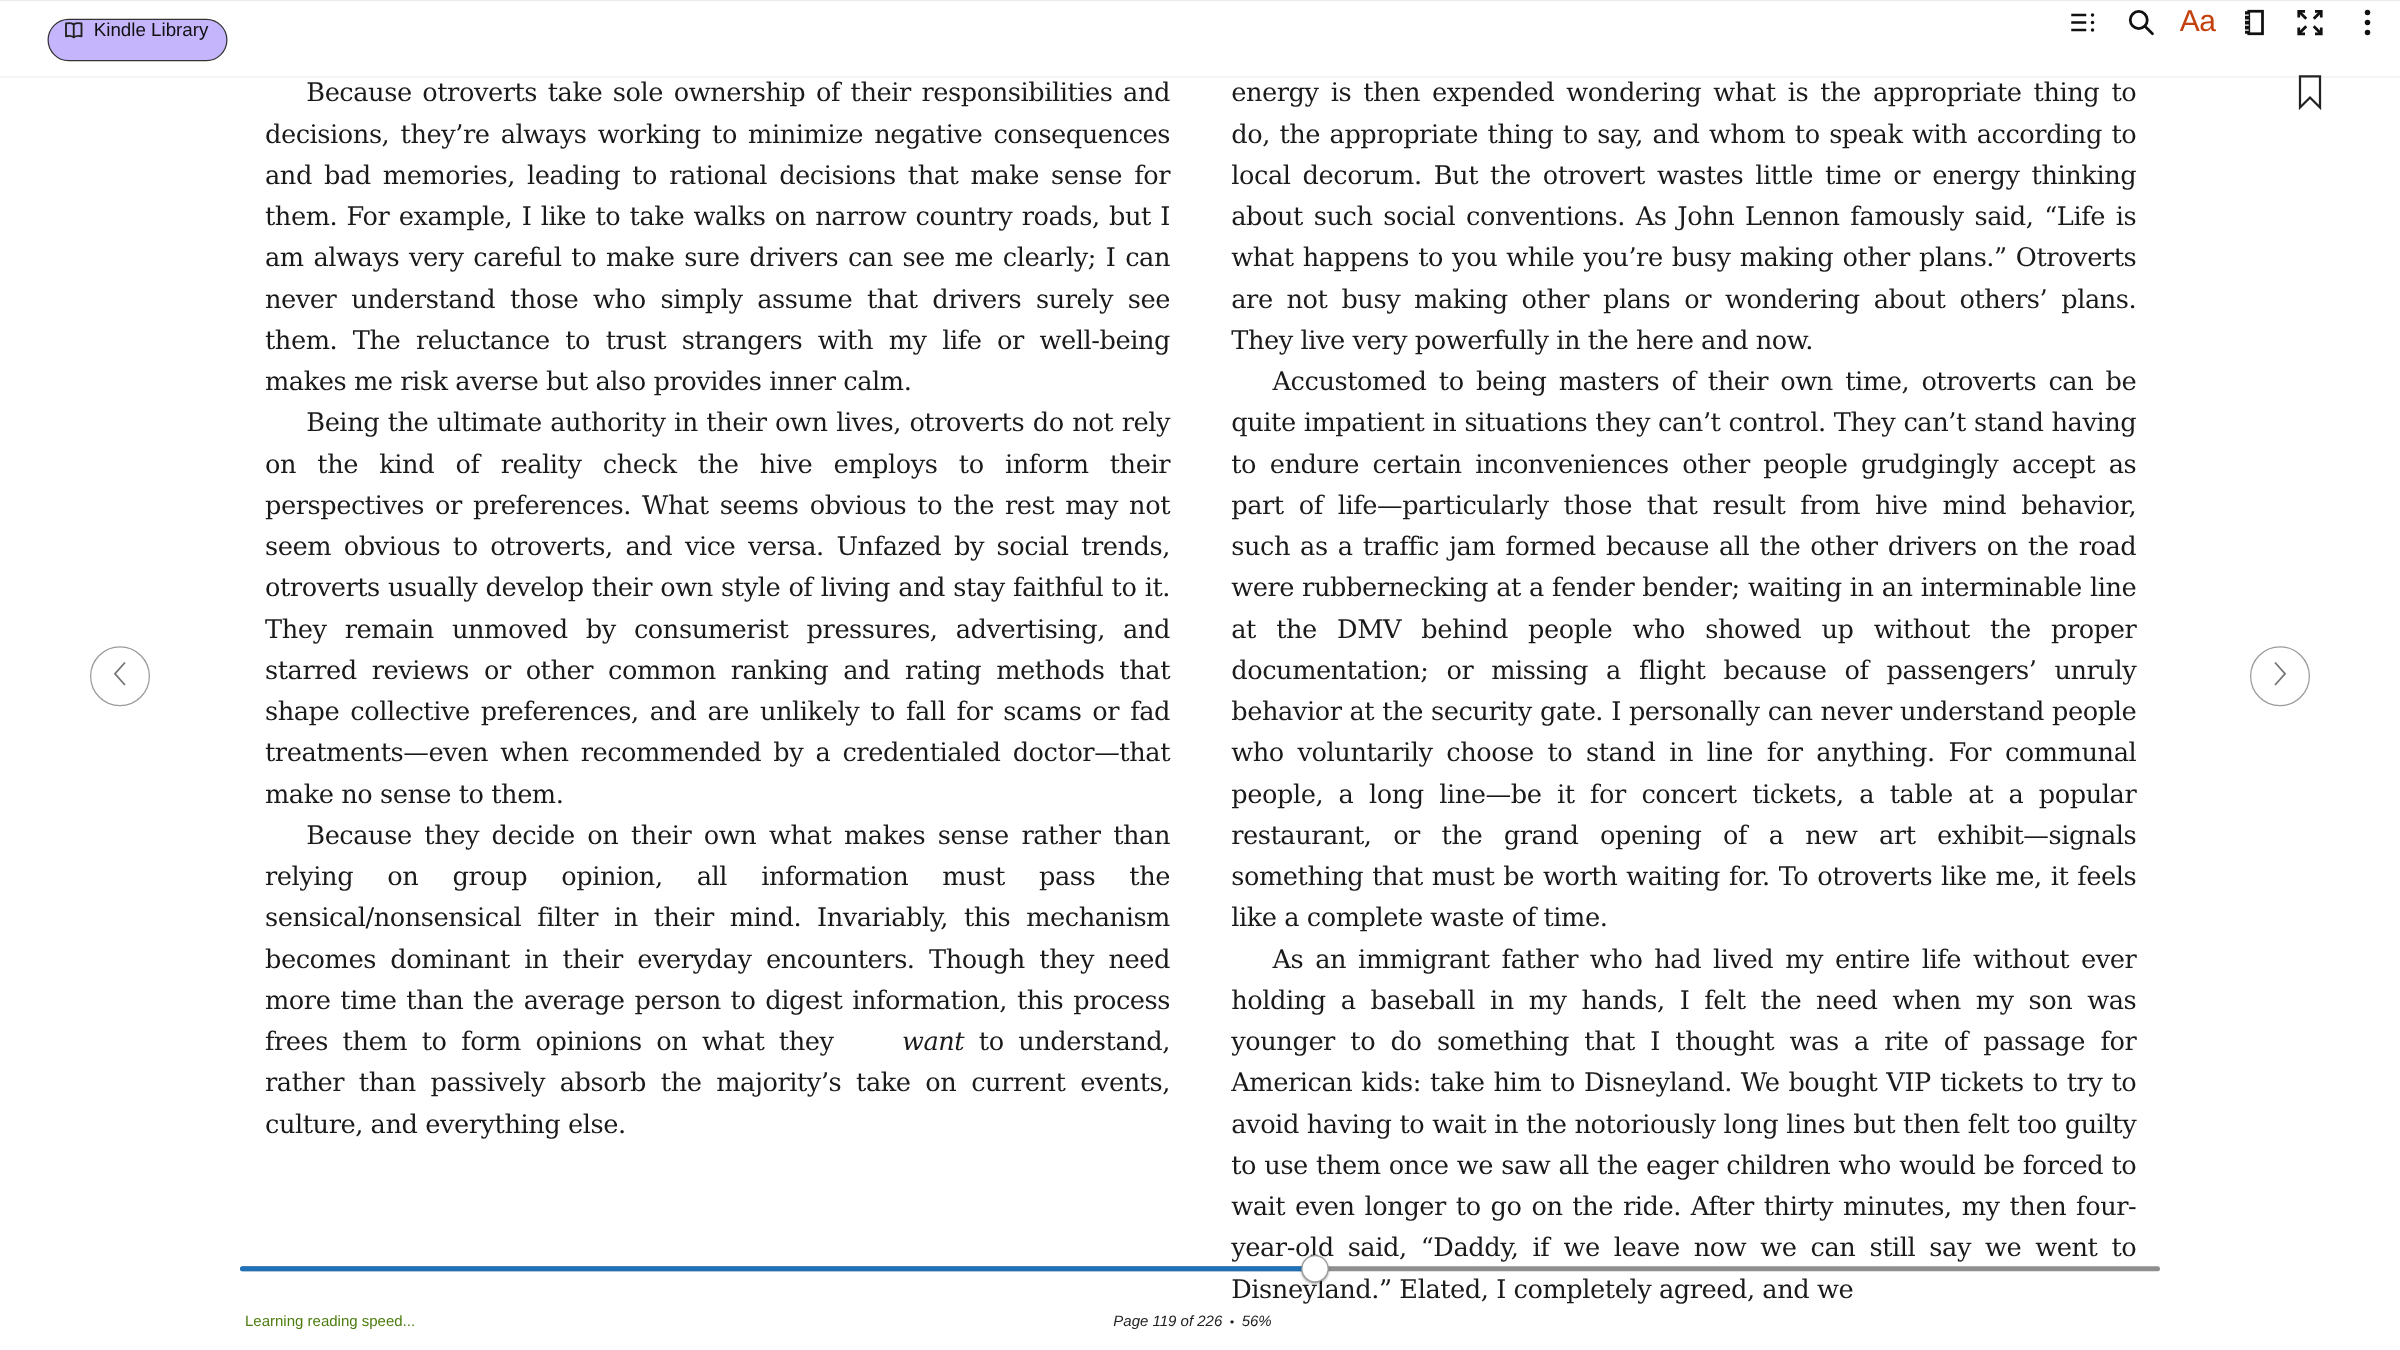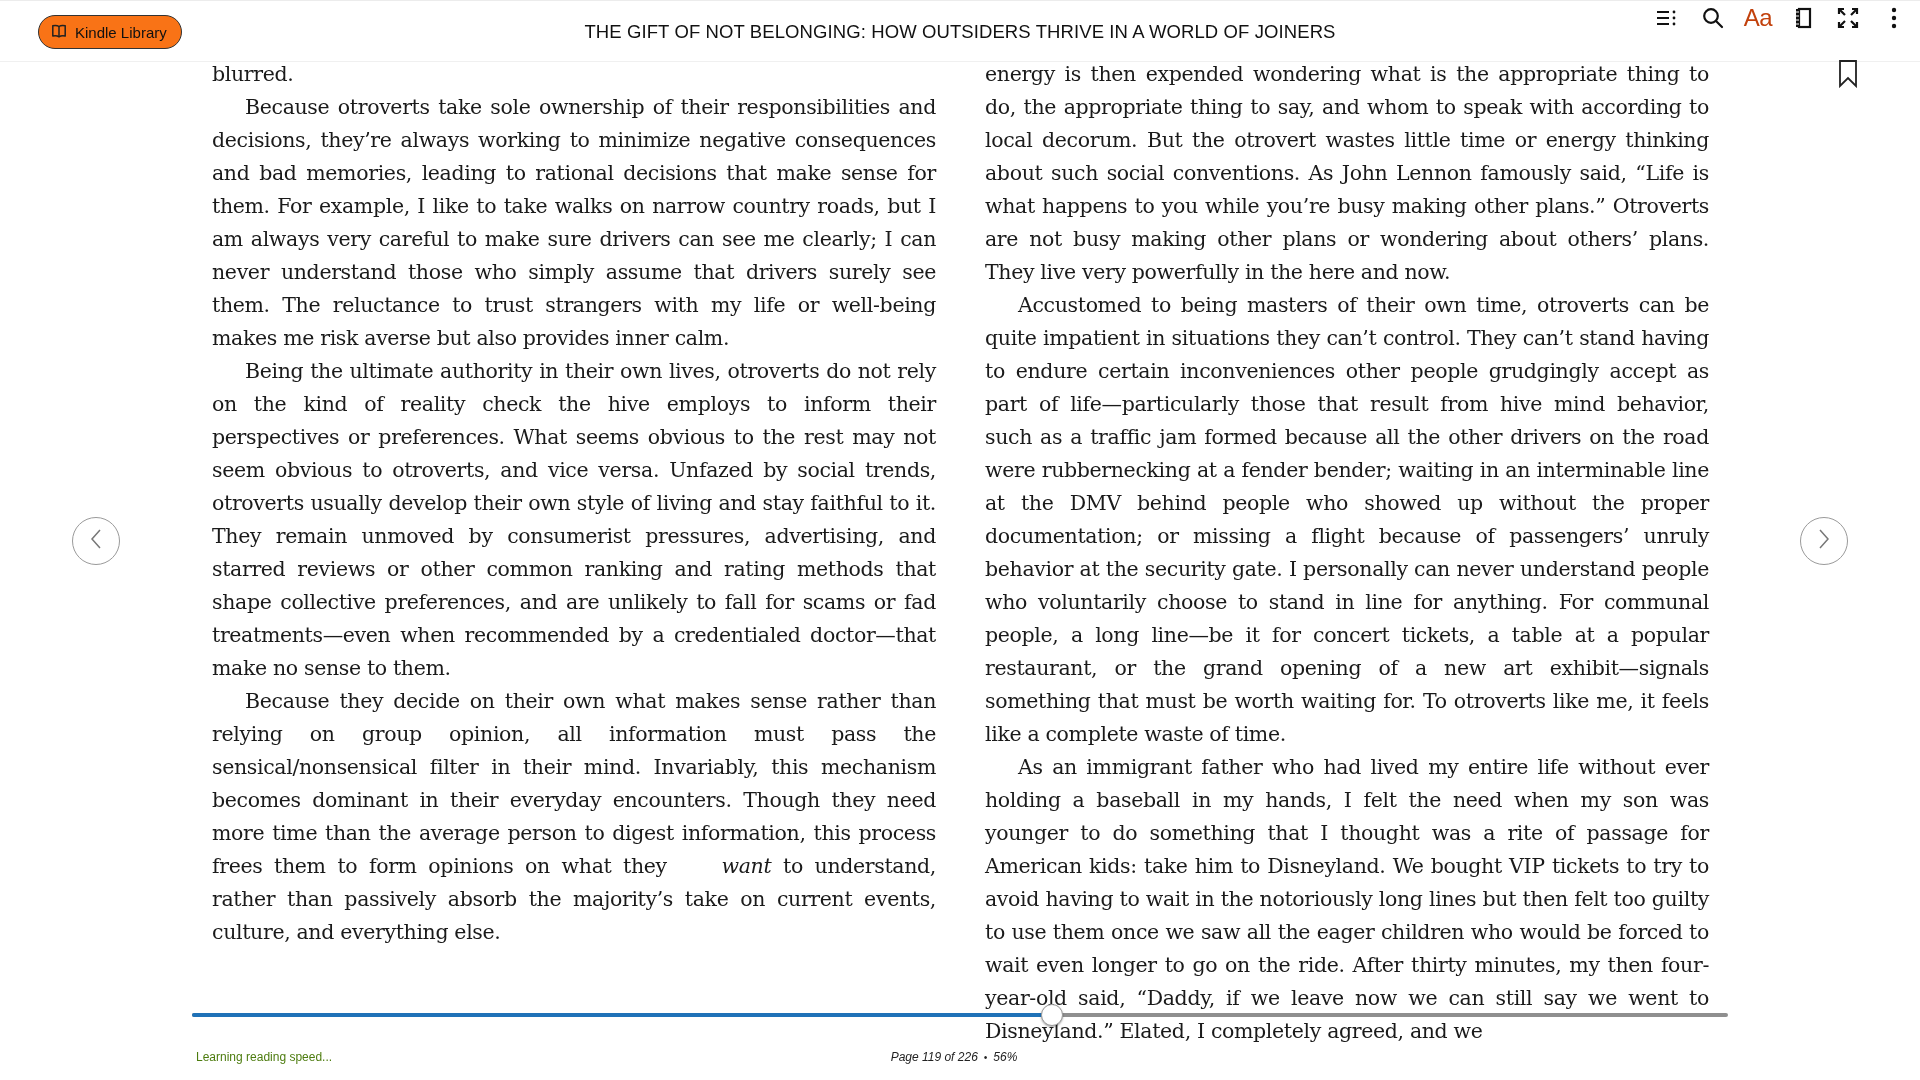--- a/index.html
+++ b/index.html
@@ -9,22 +9,22 @@
     .topbar {
       position: absolute; left: 0; top: 0; width: 1920px; height: 62px;
       border-top: 1px solid #ececec;
       border-bottom: 1px solid #f0f0f0;
       background: #fff;
     }
     .library-btn {
       position: absolute; left: 38px; top: 14px; height: 34px;
       padding: 0 14px 0 12px;
       border: 1.3px solid #333; border-radius: 17px;
-      display: flex; align-items: center; gap: 8px;
-      font-size: 15px; color: #111; background: #f97316; cursor: pointer;
+      display: flex; align-items: flex-start; gap: 8px;
+      font-size: 15px; color: #111; background: #c4b5fd; cursor: pointer;
     }
     .library-btn svg { width: 16px; height: 16px; }
     .book-title {
       position: absolute; left: 0; right: 0; top: 20px; text-align: center;
       font-size: 18.5px; color: #111; letter-spacing: 0.1px;
       pointer-events: none;
     }
     .tool {
       position: absolute; top: 0; width: 34px; height: 34px;
       display: flex; align-items: center; justify-content: center; cursor: pointer;
@@ -87,21 +87,20 @@
   <div class="library-btn">
     <span>
       <svg viewBox="0 0 16 16" fill="none" stroke="#222" stroke-width="1.5" stroke-linejoin="round">
         <path d="M8 3.5 C6.5 2.5 4 2.3 1.8 2.8 V13 C4 12.5 6.5 12.7 8 13.8 C9.5 12.7 12 12.5 14.2 13 V2.8 C12 2.3 9.5 2.5 8 3.5 Z"></path>
         <path d="M8 3.5 V13.8"></path>
       </svg>
     </span>
     <span>Kindle Library</span>
   </div>
 
-  <div class="book-title">THE GIFT OF NOT BELONGING: HOW OUTSIDERS THRIVE IN A WORLD OF JOINERS</div>
 
   <div class="tool" style="left:1650px;">
     <span>
       <svg width="22" height="18" viewBox="0 0 22 18">
         <rect x="1" y="2" width="12" height="2" fill="#111"></rect>
         <rect x="1" y="8" width="12" height="2" fill="#111"></rect>
         <rect x="1" y="14" width="12" height="2" fill="#111"></rect>
         <circle cx="18" cy="3" r="1.4" fill="#111"></circle>
         <circle cx="18" cy="9" r="1.4" fill="#111"></circle>
         <circle cx="18" cy="15" r="1.4" fill="#111"></circle>
@@ -155,21 +154,20 @@
 
 <div class="bookmark">
   <span>
     <svg width="20" height="28" viewBox="0 0 20 28" fill="none" stroke="#222" stroke-width="1.8" stroke-linejoin="miter">
       <path d="M2 1 H18 V26 L10 18 L2 26 Z"></path>
     </svg>
   </span>
 </div>
 
 <div class="page-col left">
-  <p>blurred.</p>
   <p class="indent">Because otroverts take sole ownership of their responsibilities and decisions, they’re always working to minimize negative consequences and bad memories, leading to rational decisions that make sense for them. For example, I like to take walks on narrow country roads, but I am always very careful to make sure drivers can see me clearly; I can never understand those who simply assume that drivers surely see them. The reluctance to trust strangers with my life or well-being makes me risk averse but also provides inner calm.</p>
   <p class="indent">Being the ultimate authority in their own lives, otroverts do not rely on the kind of reality check the hive employs to inform their perspectives or preferences. What seems obvious to the rest may not seem obvious to otroverts, and vice versa. Unfazed by social trends, otroverts usually develop their own style of living and stay faithful to it. They remain unmoved by consumerist pressures, advertising, and starred reviews or other common ranking and rating methods that shape collective preferences, and are unlikely to fall for scams or fad treatments—even when recommended by a credentialed doctor—that make no sense to them.</p>
   <p class="indent"><span>Because they decide on their own what makes sense rather than relying on group opinion, all information must pass the sensical/nonsensical filter in their mind. Invariably, this mechanism becomes dominant in their everyday encounters. Though they need more time than the average person to digest information, this process frees them to form opinions on what they </span><em>want</em><span> to understand, rather than passively absorb the majority’s take on current events, culture, and everything else.</span></p>
 </div>
 
 <div class="page-col right">
   <p>energy is then expended wondering what is the appropriate thing to do, the appropriate thing to say, and whom to speak with according to local decorum. But the otrovert wastes little time or energy thinking about such social conventions. As John Lennon famously said, “Life is what happens to you while you’re busy making other plans.” Otroverts are not busy making other plans or wondering about others’ plans. They live very powerfully in the here and now.</p>
   <p class="indent">Accustomed to being masters of their own time, otroverts can be quite impatient in situations they can’t control. They can’t stand having to endure certain inconveniences other people grudgingly accept as part of life—particularly those that result from hive mind behavior, such as a traffic jam formed because all the other drivers on the road were rubbernecking at a fender bender; waiting in an interminable line at the DMV behind people who showed up without the proper documentation; or missing a flight because of passengers’ unruly behavior at the security gate. I personally can never understand people who voluntarily choose to stand in line for anything. For communal people, a long line—be it for concert tickets, a table at a popular restaurant, or the grand opening of a new art exhibit—signals something that must be worth waiting for. To otroverts like me, it feels like a complete waste of time.</p>
   <p class="indent">As an immigrant father who had lived my entire life without ever holding a baseball in my hands, I felt the need when my son was younger to do something that I thought was a rite of passage for American kids: take him to Disneyland. We bought VIP tickets to try to avoid having to wait in the notoriously long lines but then felt too guilty to use them once we saw all the eager children who would be forced to wait even longer to go on the ride. After thirty minutes, my then four-year-old said, “Daddy, if we leave now we can still say we went to Disneyland.” Elated, I completely agreed, and we</p>
 </div>

